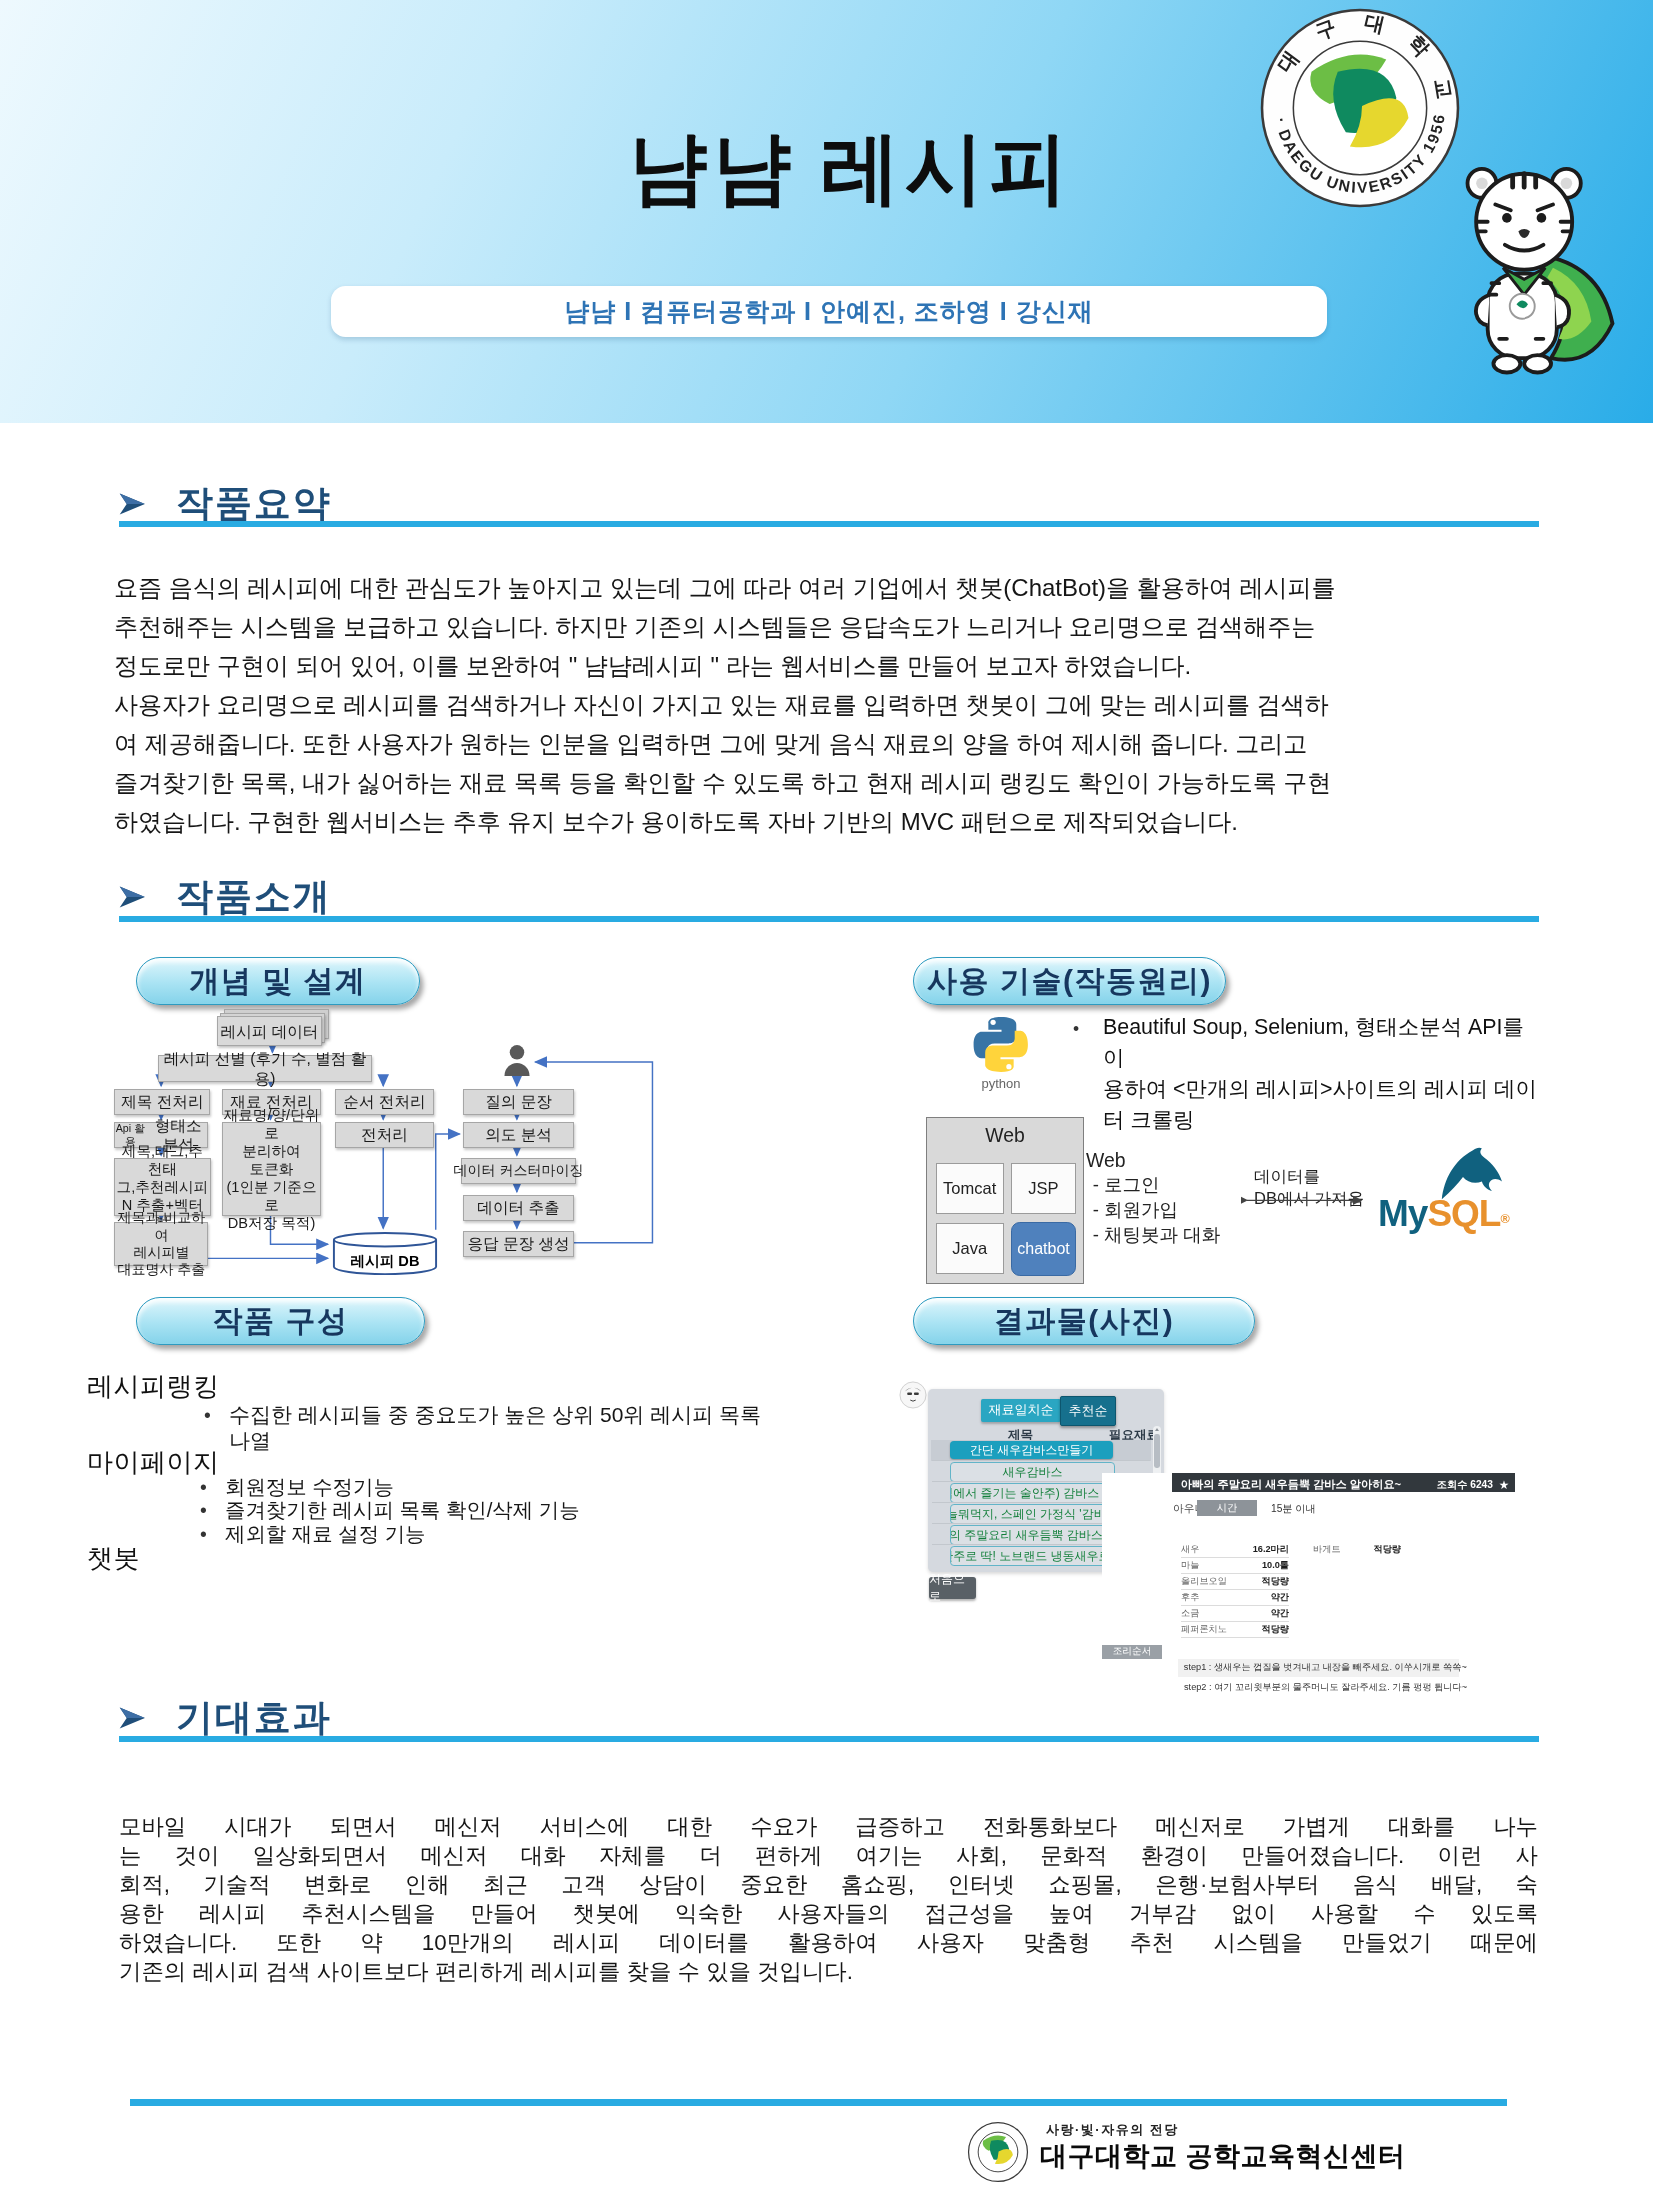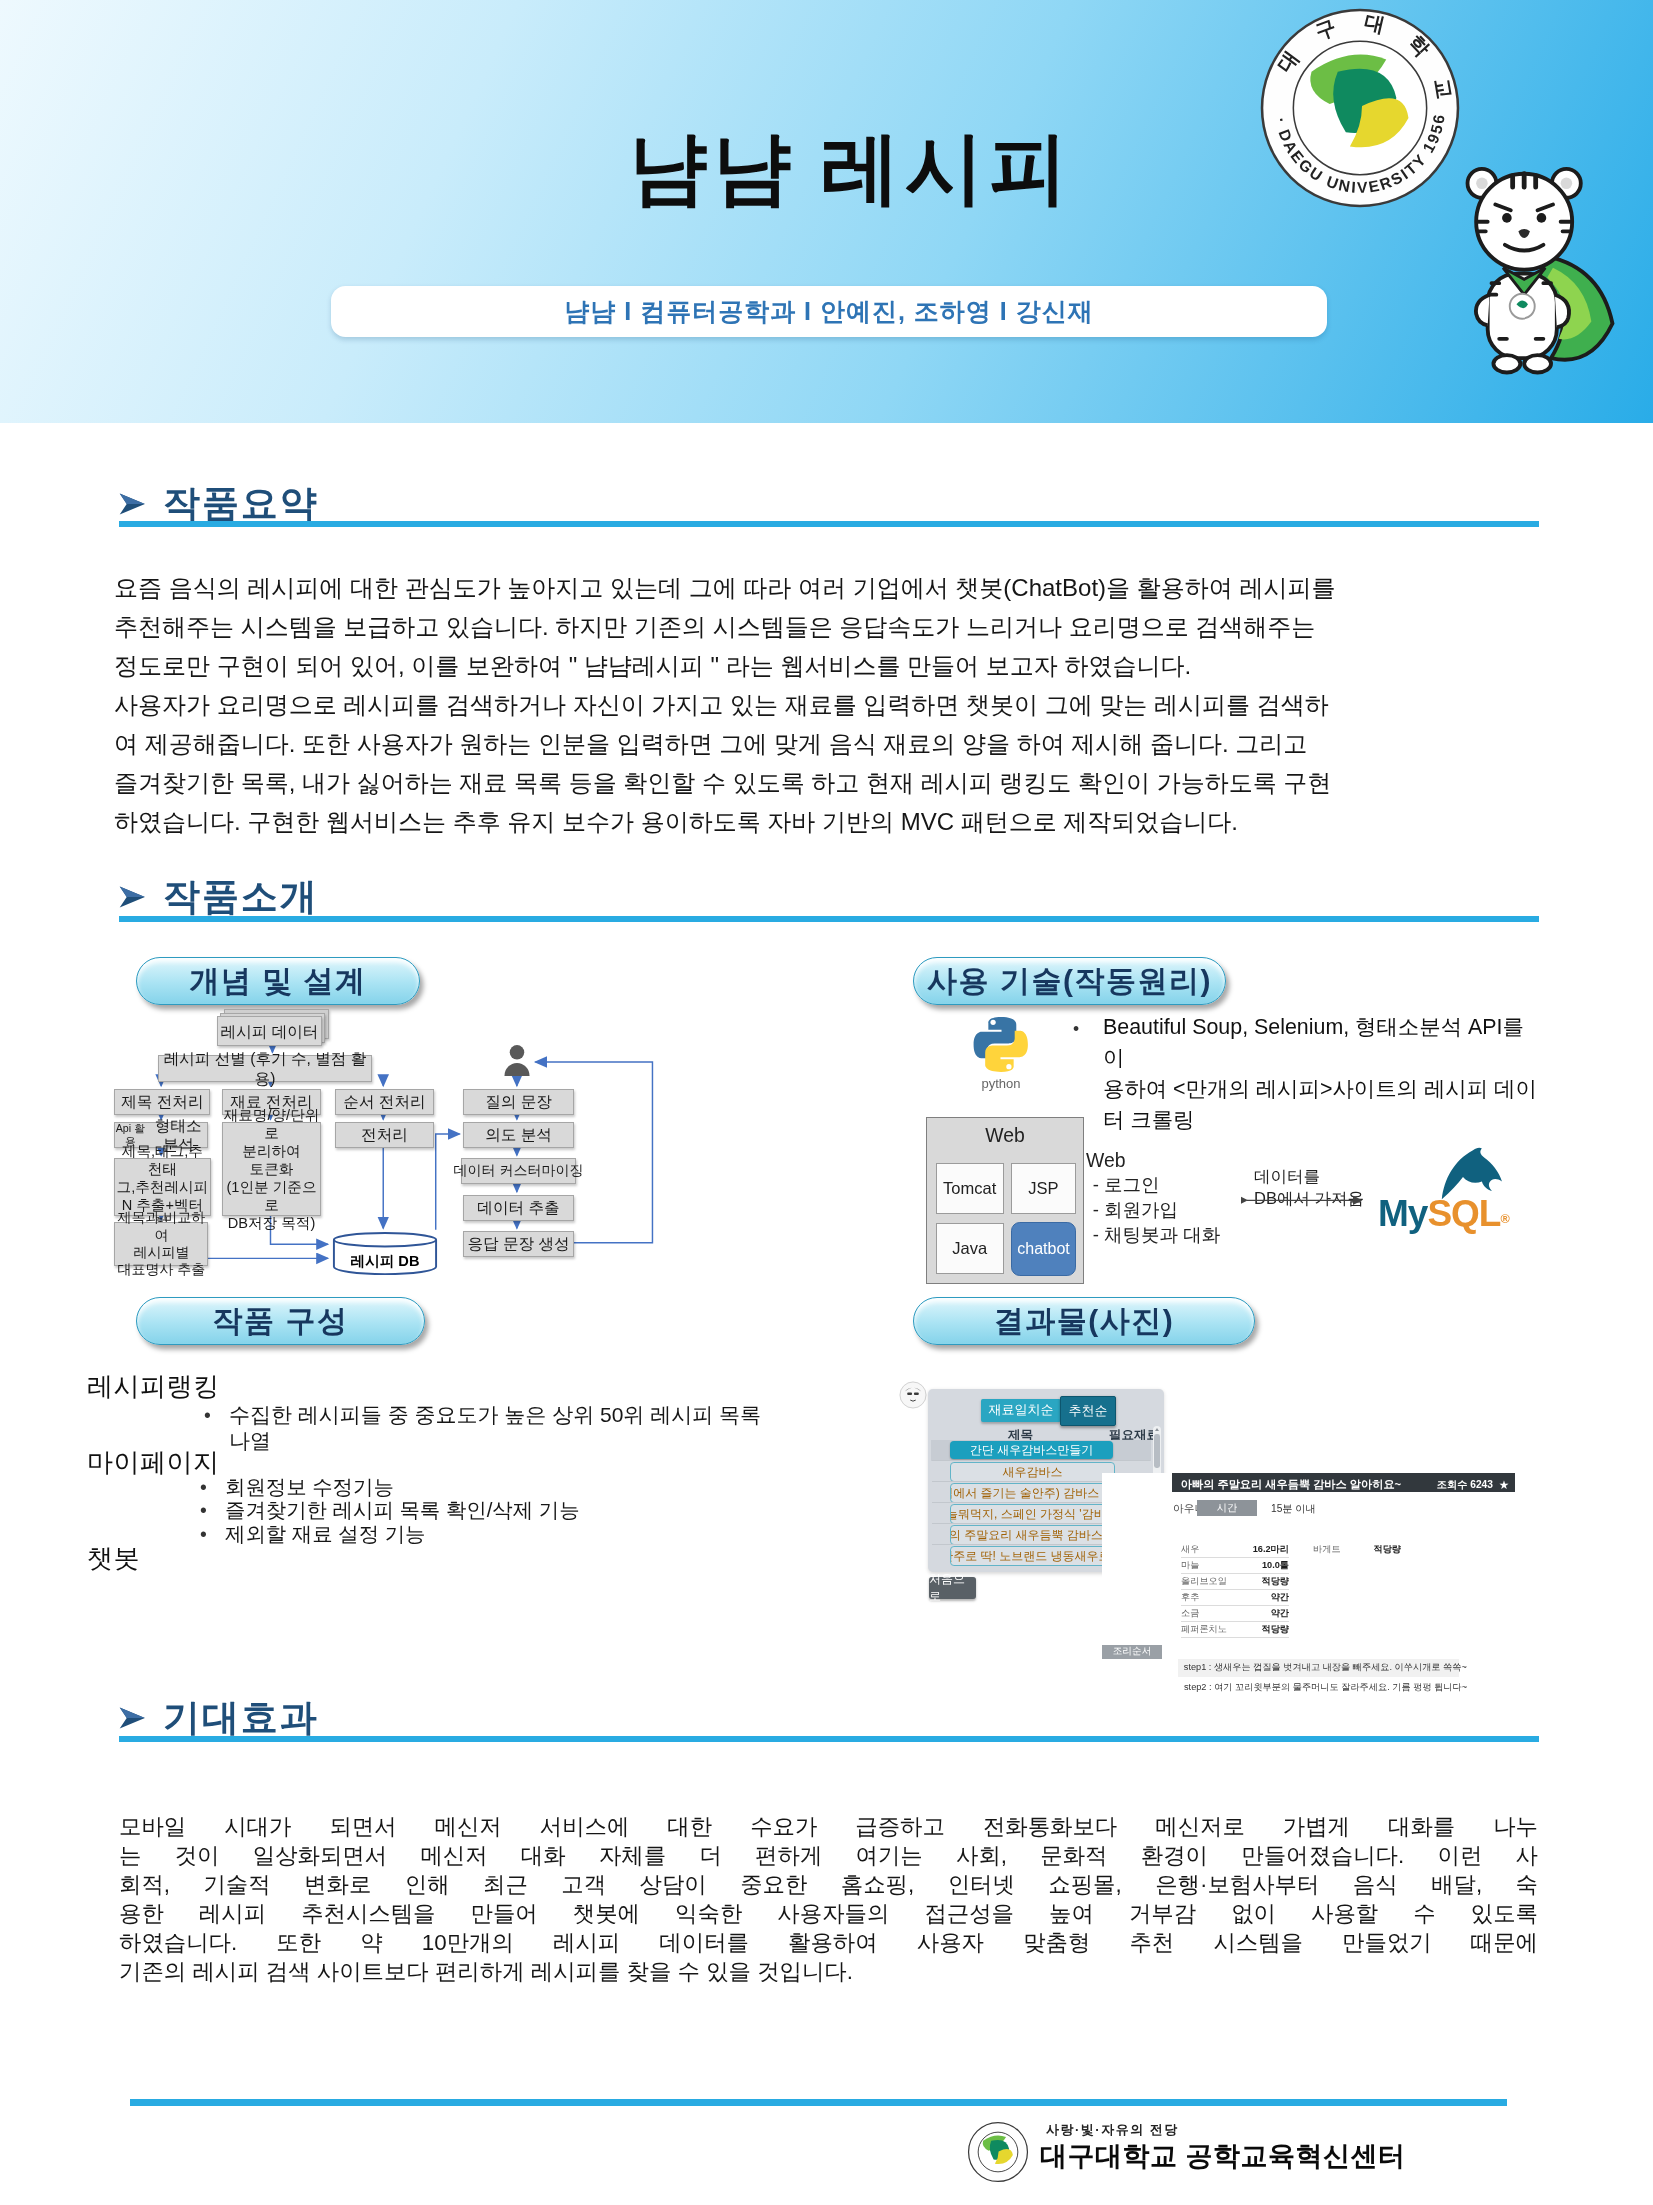--- a/index.html
+++ b/index.html
@@ -8,21 +8,21 @@
   .abs{position:absolute;}
   
   #hero{position:absolute;left:0;top:0;width:1654px;height:423px;
         background:linear-gradient(115deg,#eef9fe 0%,#c9ecfb 28%,#8fd7f5 58%,#29ace8 100%);}
   #main-title{position:absolute;left:340px;top:116px;width:1021px;text-align:center;
         font-size:79px;font-weight:900;color:#0d0d0d;letter-spacing:4.9px;white-space:nowrap;font-family:Liberation Serif, serif;}
   #byline-bar{position:absolute;left:331px;top:286px;width:996px;height:51px;background:#ffffff;
         border-radius:14.6px;box-shadow:0 2.4px 5.8px rgba(0,60,110,.18);display:flex;align-items:center;justify-content:center;}
   #byline-bar span{font-size:25px;font-weight:700;color:#2e74b5;letter-spacing:1px;}
   
-  .sec-head{position:absolute;display:flex;align-items:center;gap:16px;}
+  .sec-head{position:absolute;display:flex;align-items:center;gap:29px;}
   .sec-head .txt{font-size:37px;font-weight:800;color:#1f4e79;letter-spacing:1.9px;}
   .rule{position:absolute;height:6.3px;background:#29abe2;}
   
   .par-line{font-size:24px;color:#161616;height:39px;line-height:39px;white-space:nowrap;}
   .exp-line{font-size:22.4px;color:#161616;height:29px;line-height:29px;}
   .jst{text-align:justify;text-align-last:justify;}
   
   .pill{position:absolute;height:46px;border-radius:31px;border:1.9px solid #2e9bc0;
         background:linear-gradient(#dff6fc, #a9e3f3 55%, #85d3ea);
         box-shadow:3.4px 4.4px 5.8px rgba(0,0,0,.35), inset 0 3.9px 5.8px rgba(255,255,255,.95);
@@ -45,21 +45,21 @@
   .comp-bullet:before{content:"•";position:absolute;left:0;top:0;font-size:19.4px;color:#333;}
   
   #chat-panel{position:absolute;left:928px;top:1389px;width:236px;height:183px;background:#d5d9df;border-radius:4.9px;
         box-shadow:0 1.5px 3.9px rgba(0,0,0,.15);}
   .tab{position:absolute;display:flex;align-items:center;justify-content:center;color:#fff;font-size:13px;border-radius:1.9px;}
   .chat-colhead{position:absolute;font-size:12.6px;font-weight:700;color:#2c3a47;text-align:center;}
   .crow-band{position:absolute;left:2.9px;width:220px;height:21px;background:#c7ccd3;}
   .crow-btn{position:absolute;left:22px;width:163px;height:18px;border-radius:3.9px;display:flex;align-items:center;
         justify-content:center;font-size:12px;overflow:hidden;white-space:nowrap;}
   .crow-btn.sel{background:#1b9fbe;color:#fff;box-shadow:0 1px 1.9px rgba(0,0,0,.3);}
-  .crow-btn.out{background:#dbe0e5;border:1px solid #62b4c8;color:#a16207;}
+  .crow-btn.out{background:#dbe0e5;border:1px solid #62b4c8;color:#15803d;}
   .crow-count{position:absolute;left:185px;width:44px;text-align:center;font-size:12px;color:#2c3a47;margin-top:35px;}
   .crow-sep{position:absolute;left:3.9px;width:218px;height:0.5px;background:#c2c7cd;}
   .tri-up{width:0;height:0;border-left:2.9px solid transparent;border-right:2.9px solid transparent;border-bottom:3.9px solid #8d939a;margin:1.9px auto 0;}
   .tri-down{width:0;height:0;border-left:2.9px solid transparent;border-right:2.9px solid transparent;border-top:3.9px solid #8d939a;margin:1.9px auto 0;}
   
   .ing-row{display:flex;justify-content:space-between;height:15px;align-items:center;border-bottom:0.5px solid #dcdcdc;}
   .ing-row .nm{font-size:9.2px;color:#666;}
   .ing-row .amt{font-size:9.2px;font-weight:700;color:#1c1c1c;}
   .gbtn{position:absolute;display:flex;align-items:center;justify-content:center;color:#fff;}
   

